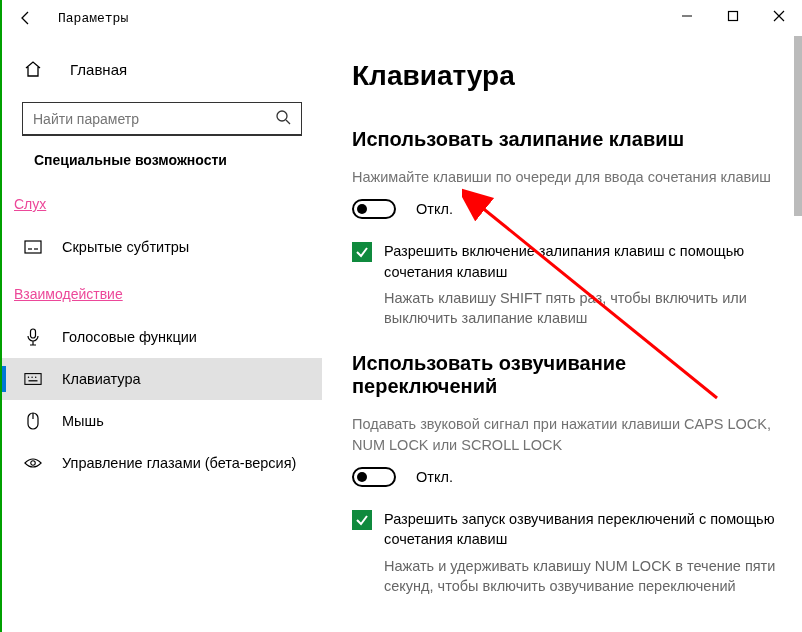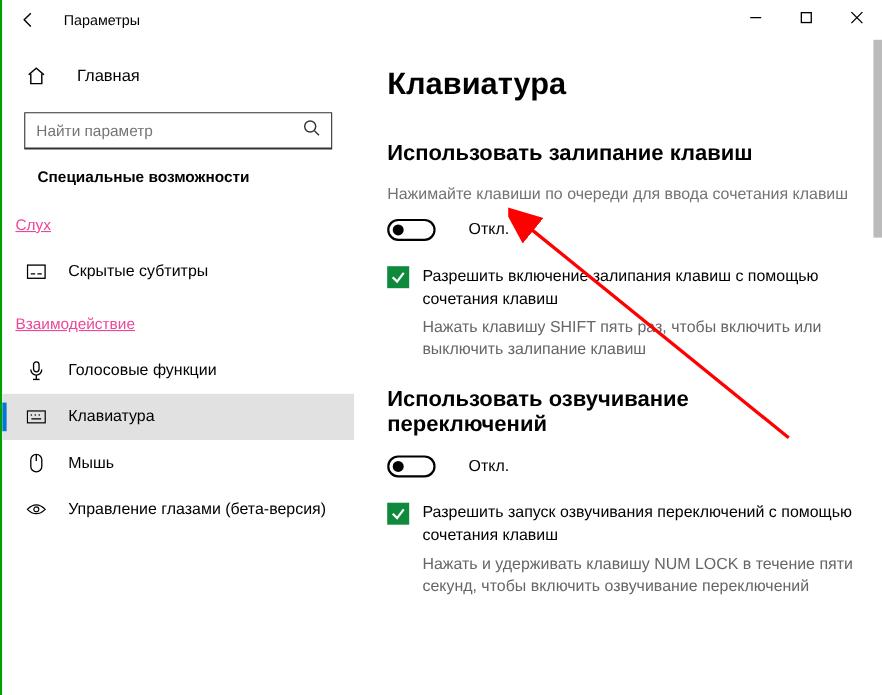--- a/index.html
+++ b/index.html
@@ -12,20 +12,21 @@
     overflow: hidden;
     color: #000;
     border-left: 2px solid #00a000;
   }
   .titlebar {
     height: 36px;
     display: flex;
     align-items: center;
     padding-left: 10px;
     background: #fff;
+    font-family: Liberation Mono, monospace;
   }
   .titlebar .back-btn {
     width: 28px; height: 28px;
     display: flex; align-items: center; justify-content: center;
   }
   .titlebar .title {
     margin-left: 18px;
     font-size: 13px;
     font-weight: 400;
   }
@@ -134,21 +135,21 @@
   .setting-desc {
     font-size: 14.5px;
     color: #737373;
     line-height: 1.4;
     margin-bottom: 12px;
     max-width: 420px;
   }
   .toggle-row {
     display: flex;
     align-items: center;
-    gap: 30px;
+    gap: 20px;
     margin-bottom: 22px;
   }
   .toggle {
     width: 44px; height: 20px;
     border: 2px solid #000;
     border-radius: 10px;
     position: relative;
     cursor: pointer;
   }
   .toggle::after {
@@ -333,20 +334,21 @@
       <div class="checkbox">
         <svg width="14" height="14" viewBox="0 0 14 14">
             <path d="M2 7 L6 11 L12 3" stroke="#fff" stroke-width="2" fill="none"></path>
           </svg>
       </div>
       <div class="check-label">Разрешить включение залипания клавиш с помощью сочетания клавиш</div>
     </div>
     <div class="check-hint">Нажать клавишу SHIFT пять раз, чтобы включить или выключить залипание клавиш</div>
 
     <div class="setting-heading">Использовать озвучивание переключений</div>
+    <div class="setting-desc">Подавать звуковой сигнал при нажатии клавиши CAPS LOCK, NUM LOCK или SCROLL LOCK</div>
     <div class="toggle-row">
       <div class="toggle"></div>
       <div class="toggle-label">Откл.</div>
     </div>
     <div class="check-row">
       <div class="checkbox">
         <svg width="14" height="14" viewBox="0 0 14 14">
             <path d="M2 7 L6 11 L12 3" stroke="#fff" stroke-width="2" fill="none"></path>
           </svg>
       </div>

